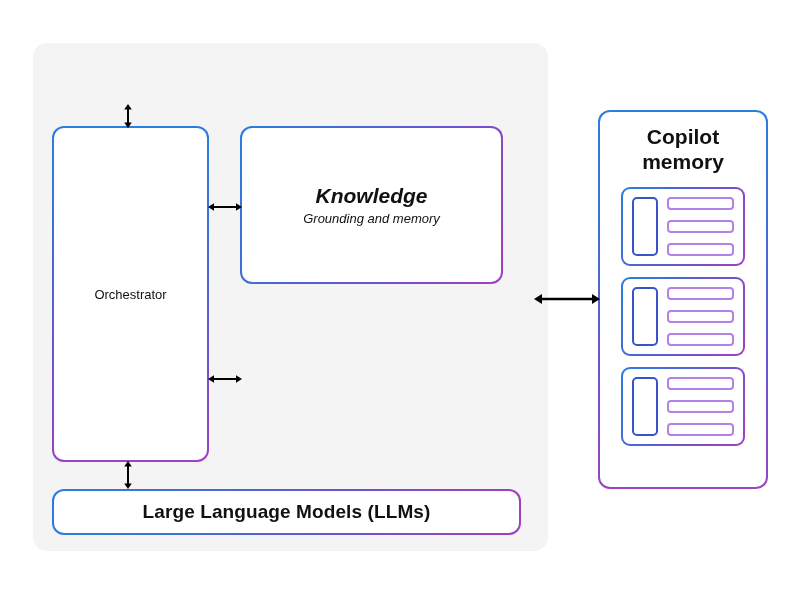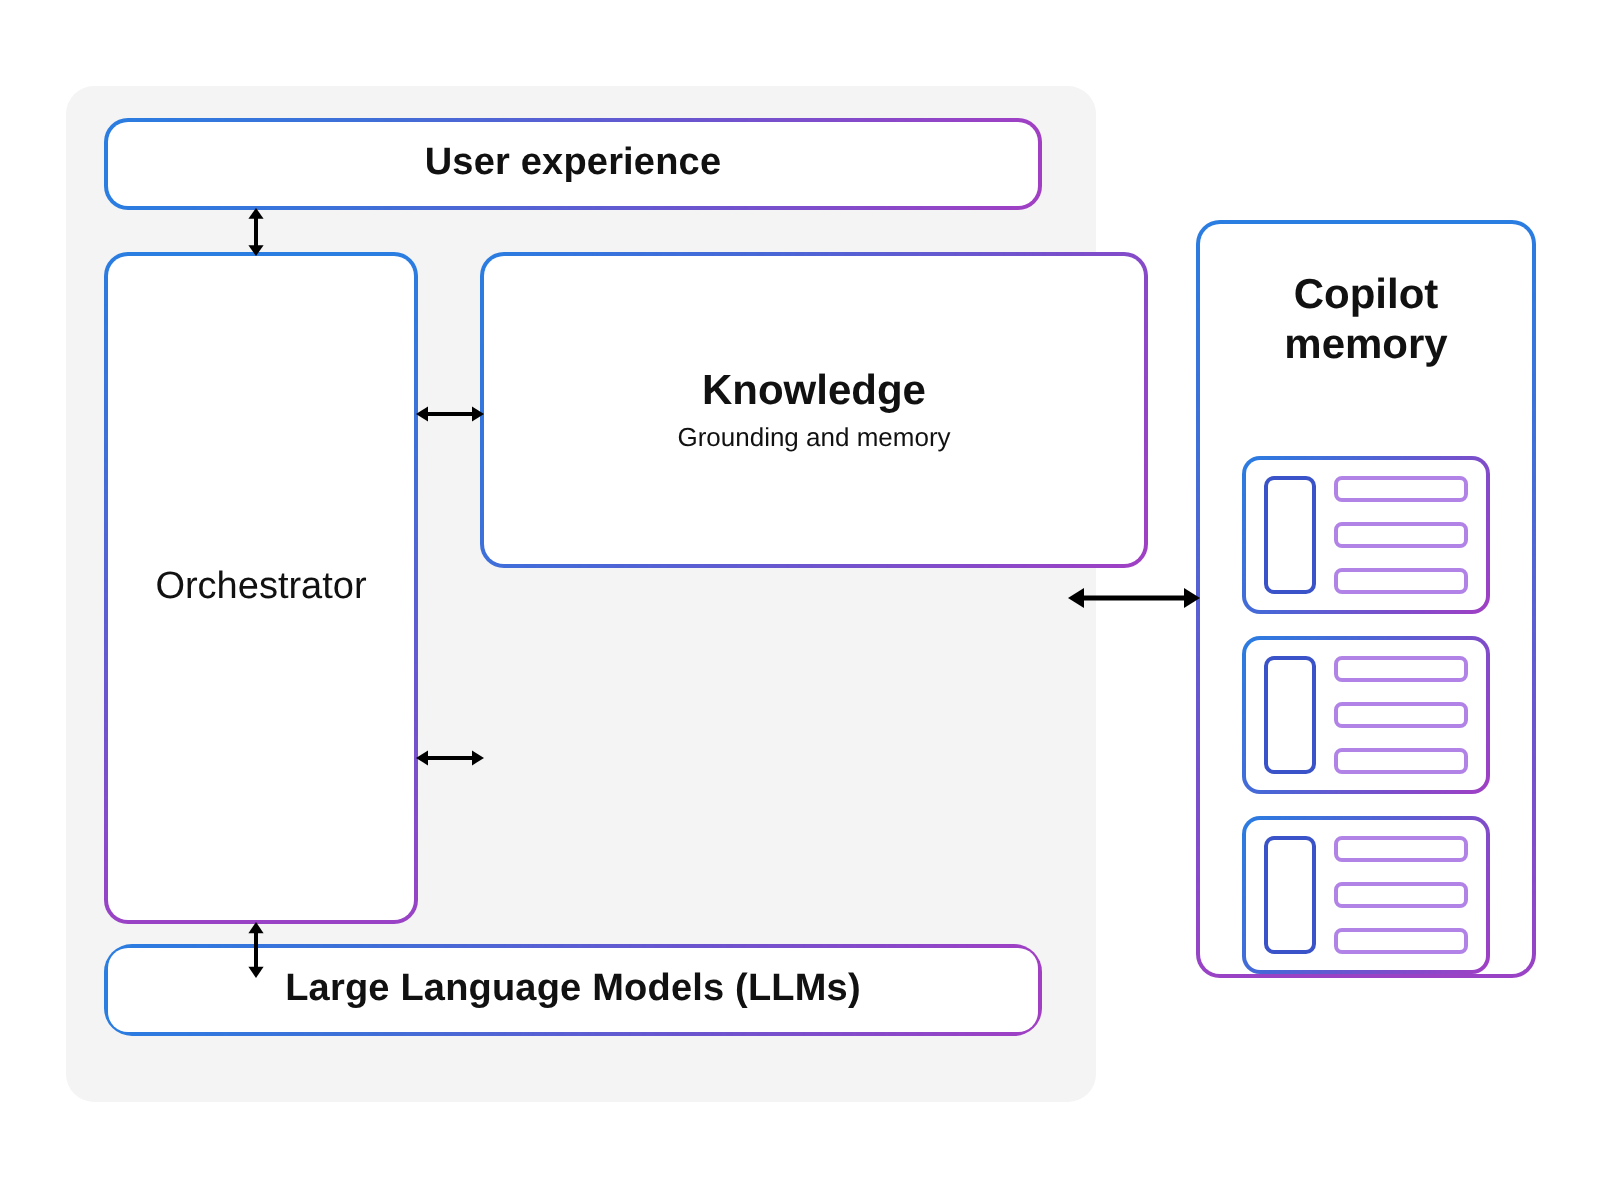--- a/index.html
+++ b/index.html
@@ -45,32 +45,32 @@
     background:#f4f4f4;
     border-radius:14px;
   }
 
   
   #ux-box{left:52px;top:59px;width:469px;height:46px;}
   #ux-box .inner{border-radius:10px;}
   .bar-label{font-size:19px;font-weight:bold;letter-spacing:.1px;}
 
   #orch-box{left:52px;top:126px;width:157px;height:336px;}
-  #orch-label{font-size:19px;font-weight:normal;}
-
-  #know-box{left:240px;top:126px;width:334px;height:158px;}
+  #orch-label{font-size:13px;font-weight:normal;}
+
+  #know-box{left:240px;top:126px;width:263px;height:158px;font-style:italic;}
   #tool-box{left:240px;top:304px;width:281px;height:158px;}
   .card-title{font-size:21px;font-weight:bold;line-height:1.15;}
   .card-sub{font-size:13px;font-weight:normal;margin-top:3px;}
 
-  #llm-box{left:52px;top:472px;width:469px;height:46px;border-radius:14px;}
+  #llm-box{left:52px;top:489px;width:469px;height:46px;}
 
   
   #agents-box{left:598px;top:110px;width:170px;height:379px;}
-  #agents-box>.inner{justify-content:space-between;padding-top:24px;}
+  #agents-box>.inner{justify-content:flex-start;padding-top:13px;}
   #agents-title{
     font-size:21px;font-weight:bold;line-height:1.18;text-align:center;
   }
   #agent-list{
     margin-top:12px;
     display:flex;flex-direction:column;align-items:center;gap:11px;
   }
   .agent-card{
     position:relative;
     width:124px;height:79px;
@@ -108,25 +108,20 @@
   .arrow{position:absolute;}
   svg{display:block;overflow:visible;}
 </style>
 </head>
 <body>
 
 <div id="stage">
 
   <div id="platform"></div>
 
-  <div class="gbox g-h" id="ux-box">
-    <div class="inner">
-      <span class="bar-label">User experience</span>
-    </div>
-  </div>
 
   <div class="gbox g-v" id="orch-box">
     <div class="inner">
       <span id="orch-label">Orchestrator</span>
     </div>
   </div>
 
   <div class="gbox g-d" id="know-box">
     <div class="inner">
       <span class="card-title">Knowledge</span>

